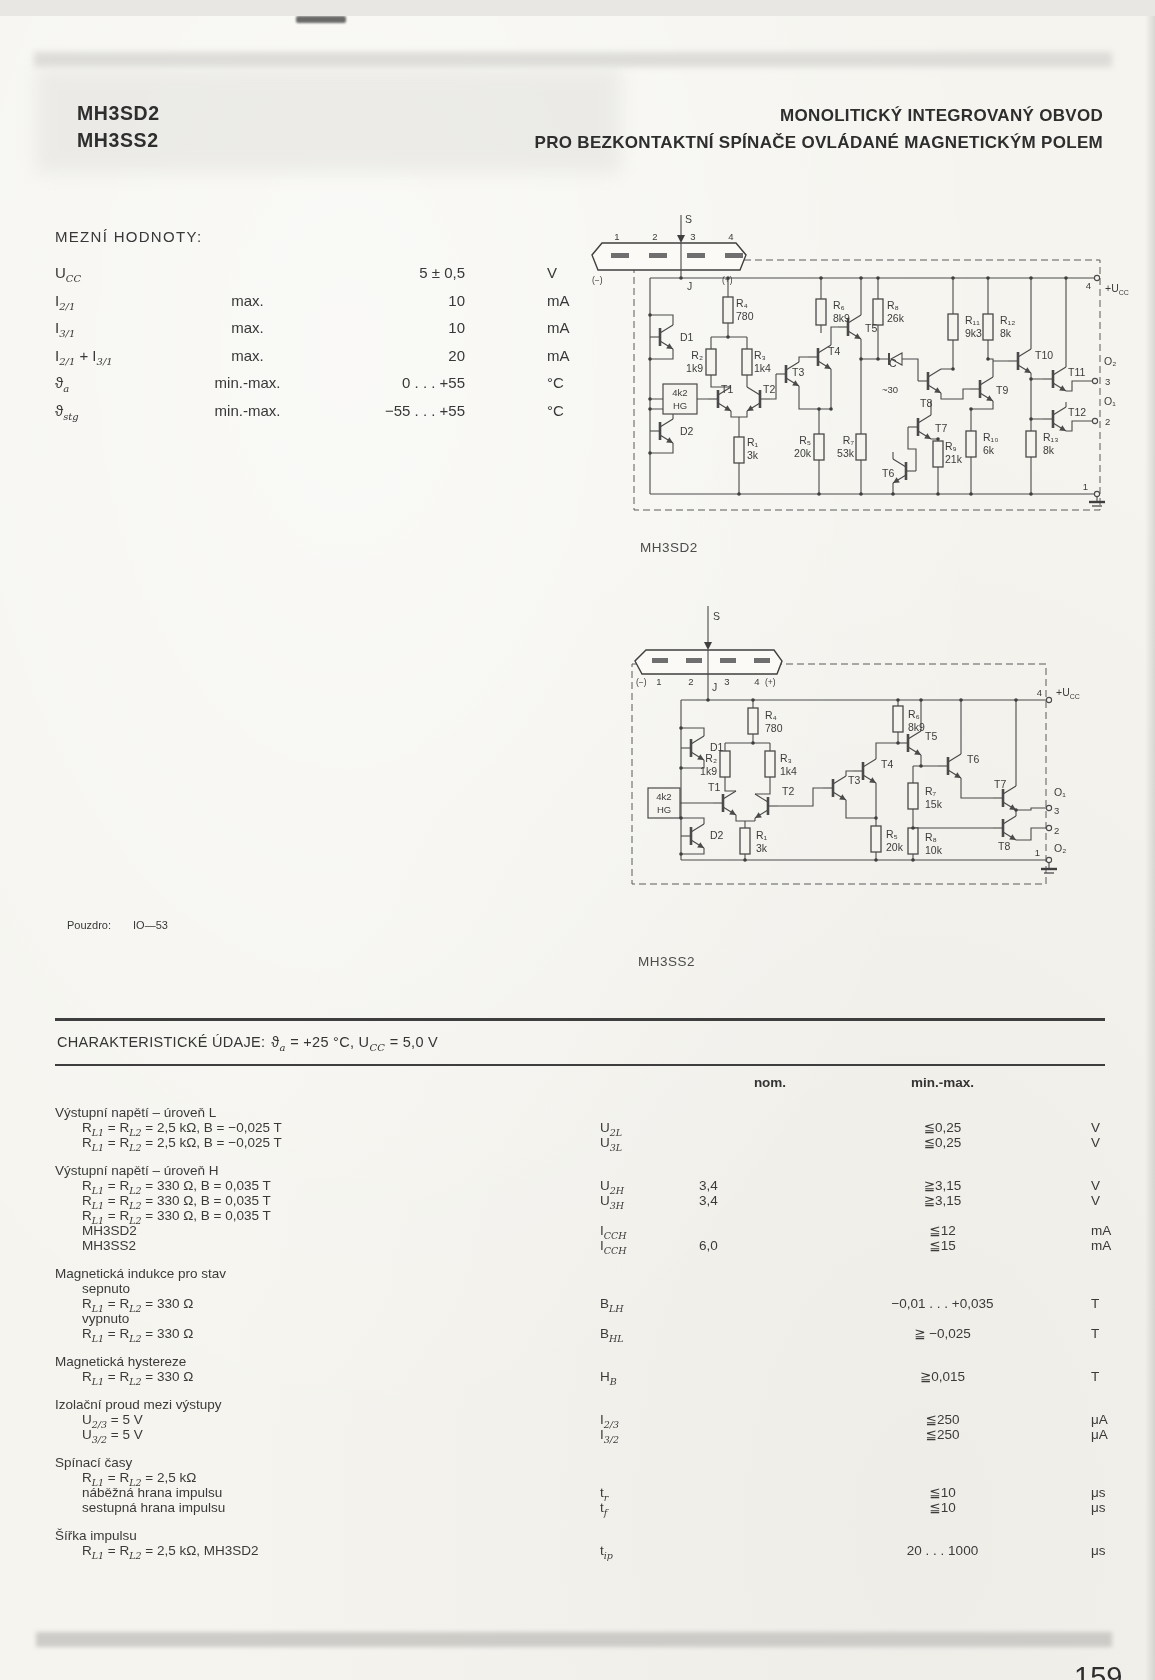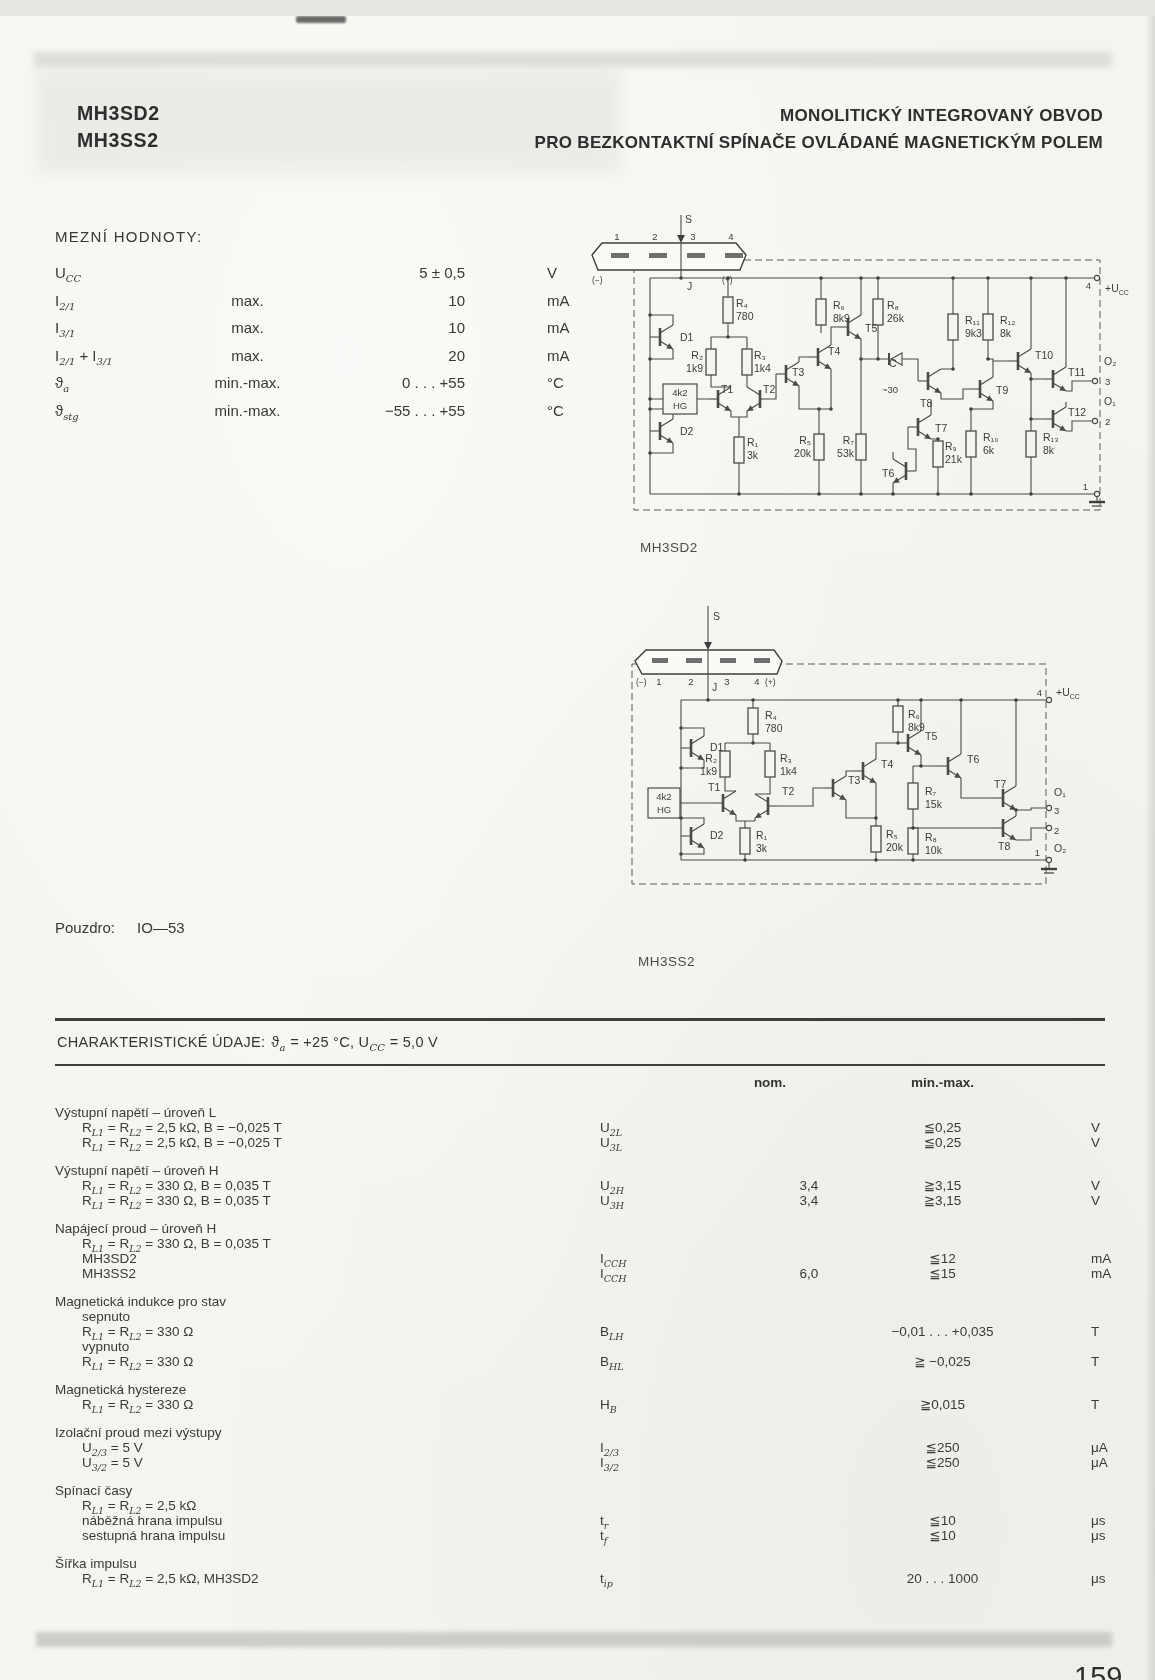--- a/index.html
+++ b/index.html
@@ -22,38 +22,38 @@
   
   .limits-heading{left:55px;top:212px;font-size:15px;letter-spacing:1.3px;color:#383838;}
   #limits-rows{position:absolute;left:55px;top:243px;width:620px;font-size:15px;color:#383838;}
   .lrow{position:relative;height:27.5px;line-height:27.5px;}
   .l-name{position:absolute;left:0;white-space:nowrap;}
   .l-cond{position:absolute;left:135px;width:115px;text-align:center;}
   .l-val{position:absolute;left:260px;width:150px;text-align:right;}
   .l-unit{position:absolute;left:492px;}
   sub{font-family:"DejaVu Serif","Liberation Serif",serif;font-style:italic;font-size:10px;line-height:0;}
   
-  .pouzdro{left:55px;top:903px;font-size:15px;color:#383838;}
+  .pouzdro{left:67px;top:903px;font-size:11px;color:#383838;}
   .pouzdro .pv{margin-left:22px;}
   
   .sch-cap{font-size:13.5px;color:#4c4c4c;letter-spacing:.5px;}
   
   .rule1{left:55px;top:1002px;width:1050px;height:3px;background:#3e3e3e;}
   .rule2{left:55px;top:1048px;width:1050px;height:2px;background:#3e3e3e;}
   .char-title{left:57px;top:1018px;font-size:14.5px;color:#353535;letter-spacing:.3px;white-space:nowrap;}
   .char-title .sp{margin-right:6px;}
   .col-nom{left:740px;top:1059px;width:60px;text-align:center;font-weight:bold;font-size:13.5px;color:#343434;}
   .col-mm{left:895px;top:1059px;width:95px;text-align:center;font-weight:bold;font-size:13.5px;color:#343434;}
   #char-rows{position:absolute;left:55px;top:1076px;width:1065px;font-size:13.5px;color:#3a3a3a;}
   .crow{position:relative;height:15px;line-height:15px;}
   .crow.section{margin-top:13px;text-align:center;}
   .c-desc{position:absolute;left:0;white-space:nowrap;}
   .crow.indent .c-desc{left:27px;}
   .c-symw{position:absolute;left:545px;white-space:nowrap;}
-  .c-nom{position:absolute;left:694px;width:120px;text-align:center;}
+  .c-nom{position:absolute;left:644px;width:120px;text-align:left;}
   .c-mm{position:absolute;left:795px;width:185px;text-align:center;}
   .c-unit{position:absolute;left:1036px;}
   .c-cs1,.c-cs2,.c-symsub{font-size:9.5px;}
   
   .pagenum{left:1074px;top:1645px;font-size:29px;color:#2e2e2e;}
   
   svg text{font-family:"Liberation Sans","DejaVu Sans",sans-serif;font-size:10.5px;fill:#3c3c3c;}
   svg text.sm{font-size:9.5px;}
   svg text.xs{font-size:8.5px;}
   svg tspan.ss{font-size:7px;}
@@ -467,27 +467,20 @@
     <span class="c-mm">≧3,15</span>
     <span class="c-unit">V</span>
   </div>
       <div class="crow indent">
     <span class="c-desc"><span class="c-c1">R</span><sub class="c-cs1">L1</sub><span class="c-c2"> = R</span><sub class="c-cs2">L2</sub><span class="c-c3"> = 330 Ω, B = 0,035 T</span></span>
     <span class="c-symw"><span class="c-sym">U</span><sub class="c-symsub">3H</sub></span>
     <span class="c-nom">3,4</span>
     <span class="c-mm">≧3,15</span>
     <span class="c-unit">V</span>
   </div>
-      <div class="crow section">
-    <span class="c-desc"><span class="c-c1">Napájecí proud – úroveň H</span><sub class="c-cs1"></sub><span class="c-c2"></span><sub class="c-cs2"></sub><span class="c-c3"></span></span>
-    <span class="c-symw"><span class="c-sym"></span><sub class="c-symsub"></sub></span>
-    <span class="c-nom"></span>
-    <span class="c-mm"></span>
-    <span class="c-unit"></span>
-  </div>
       <div class="crow indent">
     <span class="c-desc"><span class="c-c1">R</span><sub class="c-cs1">L1</sub><span class="c-c2"> = R</span><sub class="c-cs2">L2</sub><span class="c-c3"> = 330 Ω, B = 0,035 T</span></span>
     <span class="c-symw"><span class="c-sym"></span><sub class="c-symsub"></sub></span>
     <span class="c-nom"></span>
     <span class="c-mm"></span>
     <span class="c-unit"></span>
   </div>
       <div class="crow indent">
     <span class="c-desc"><span class="c-c1">MH3SD2</span><sub class="c-cs1"></sub><span class="c-c2"></span><sub class="c-cs2"></sub><span class="c-c3"></span></span>
     <span class="c-symw"><span class="c-sym">I</span><sub class="c-symsub">CCH</sub></span>

